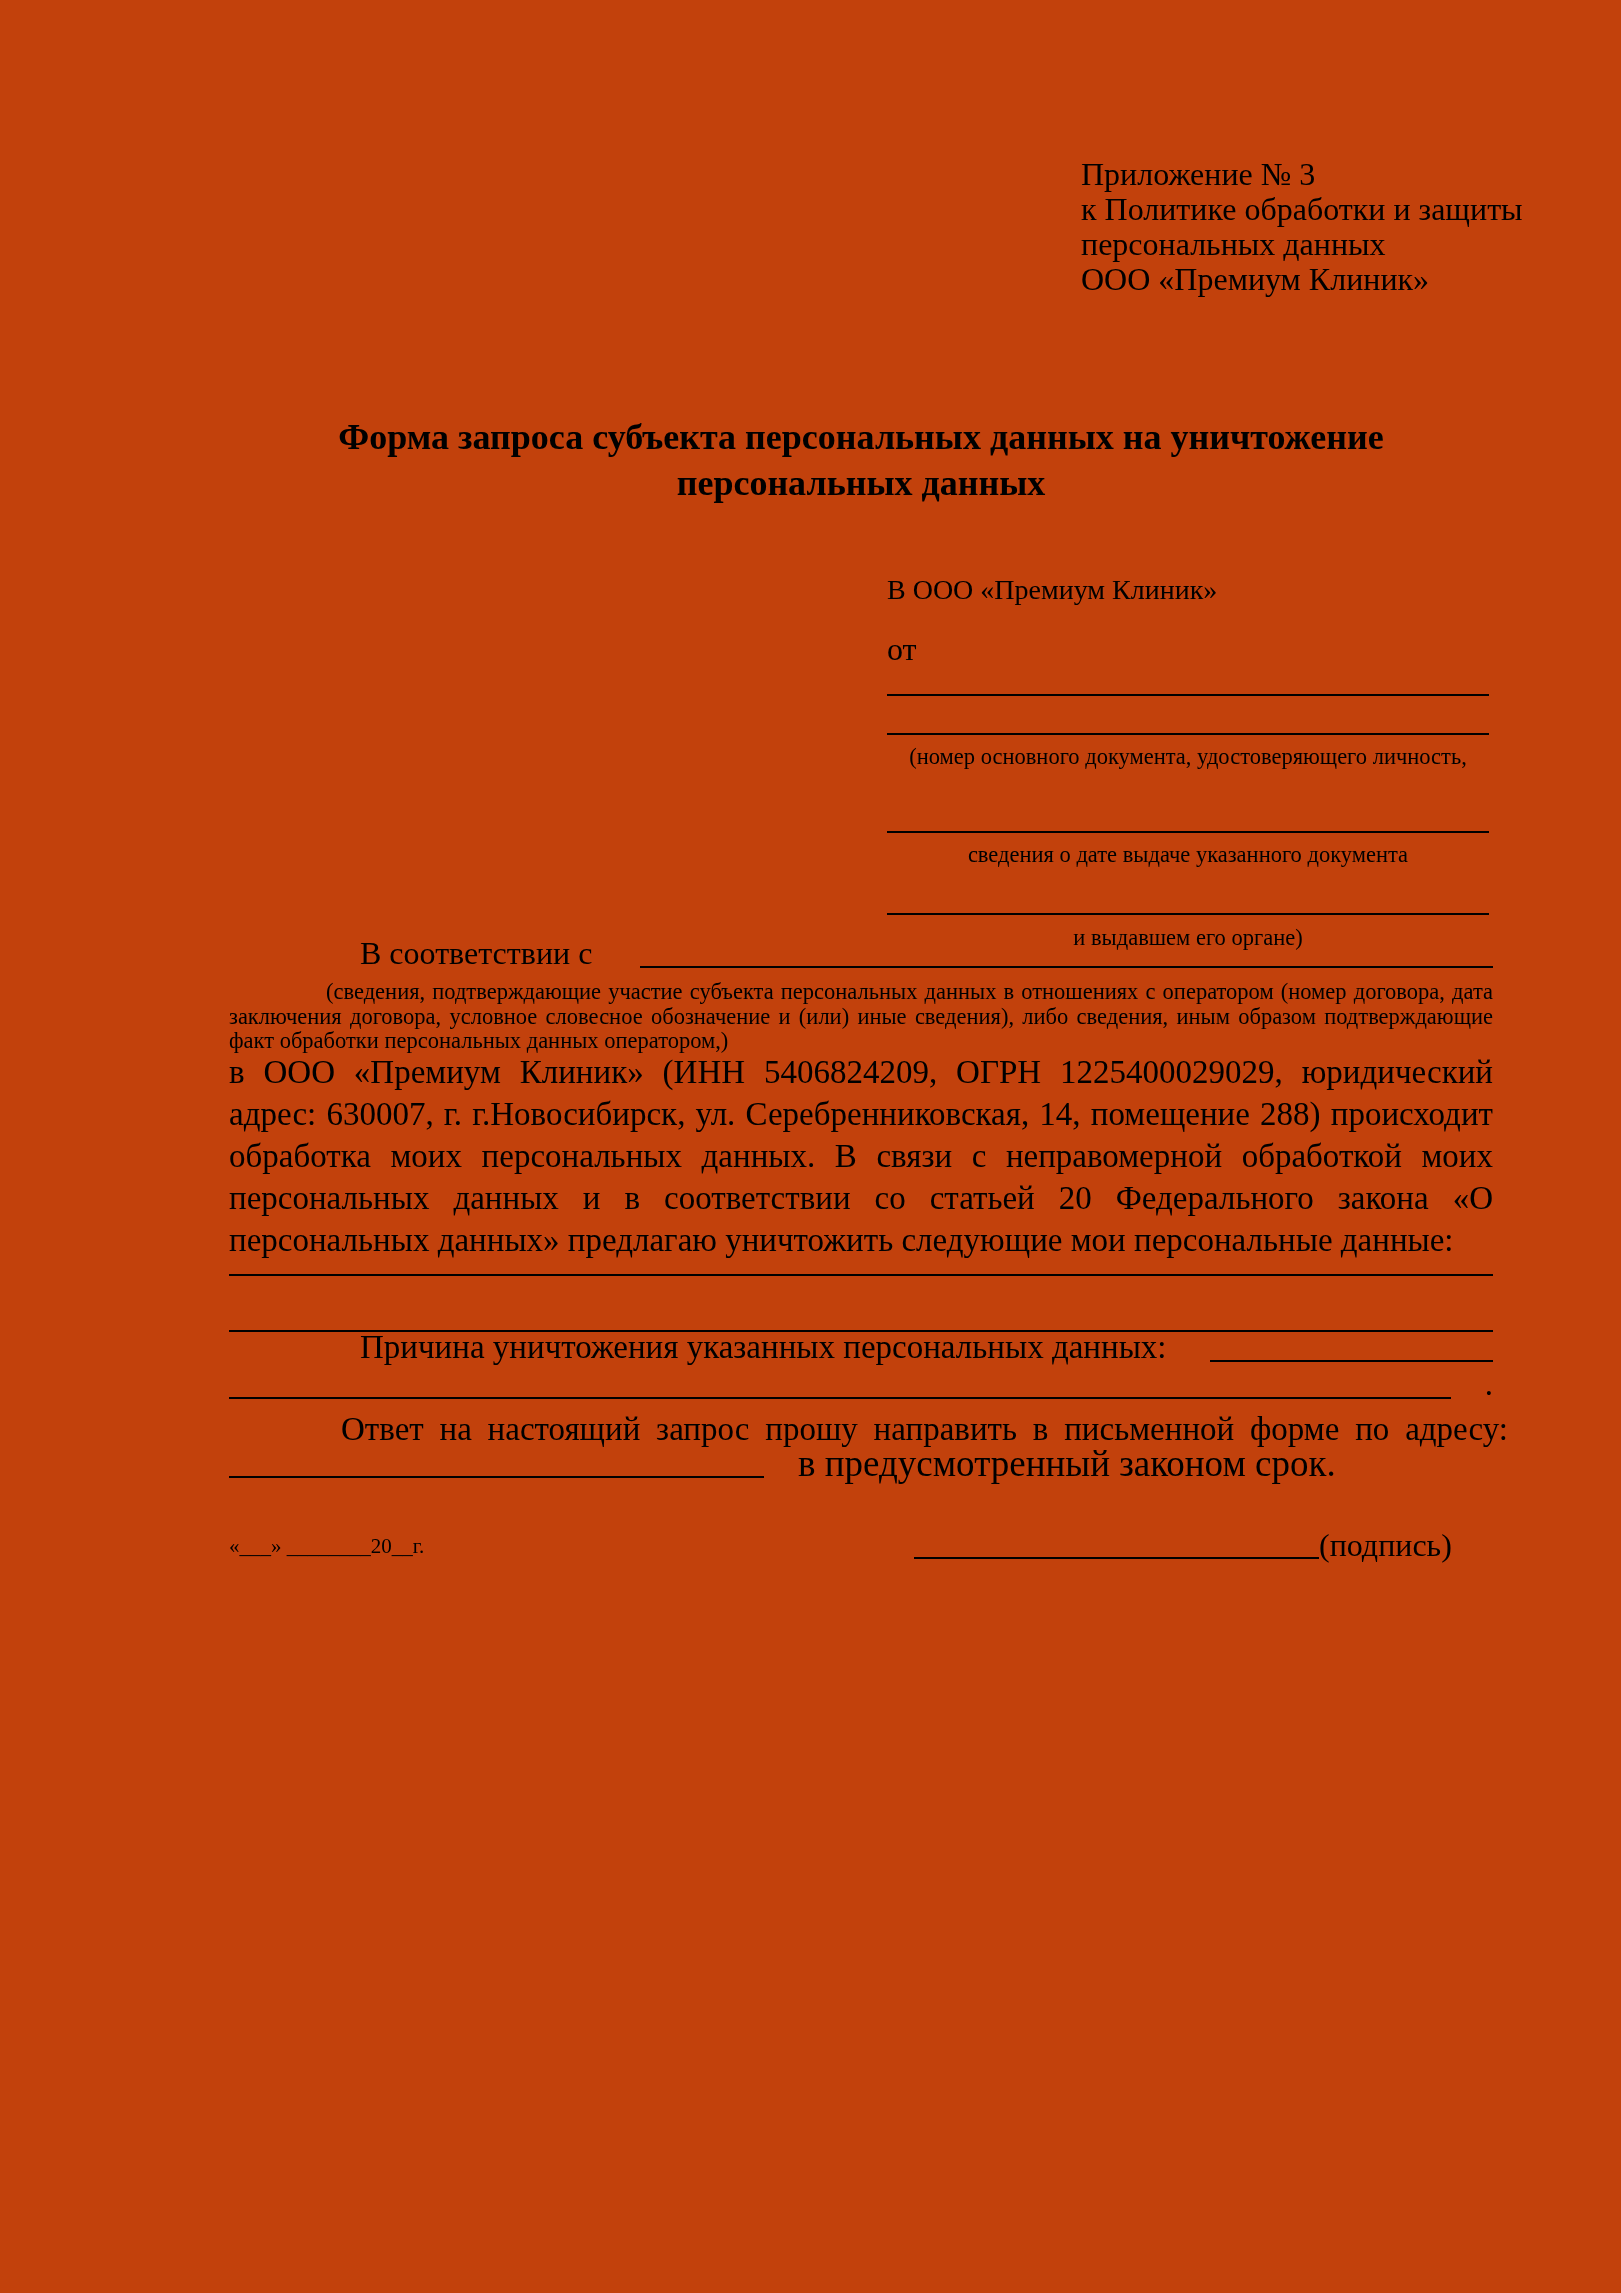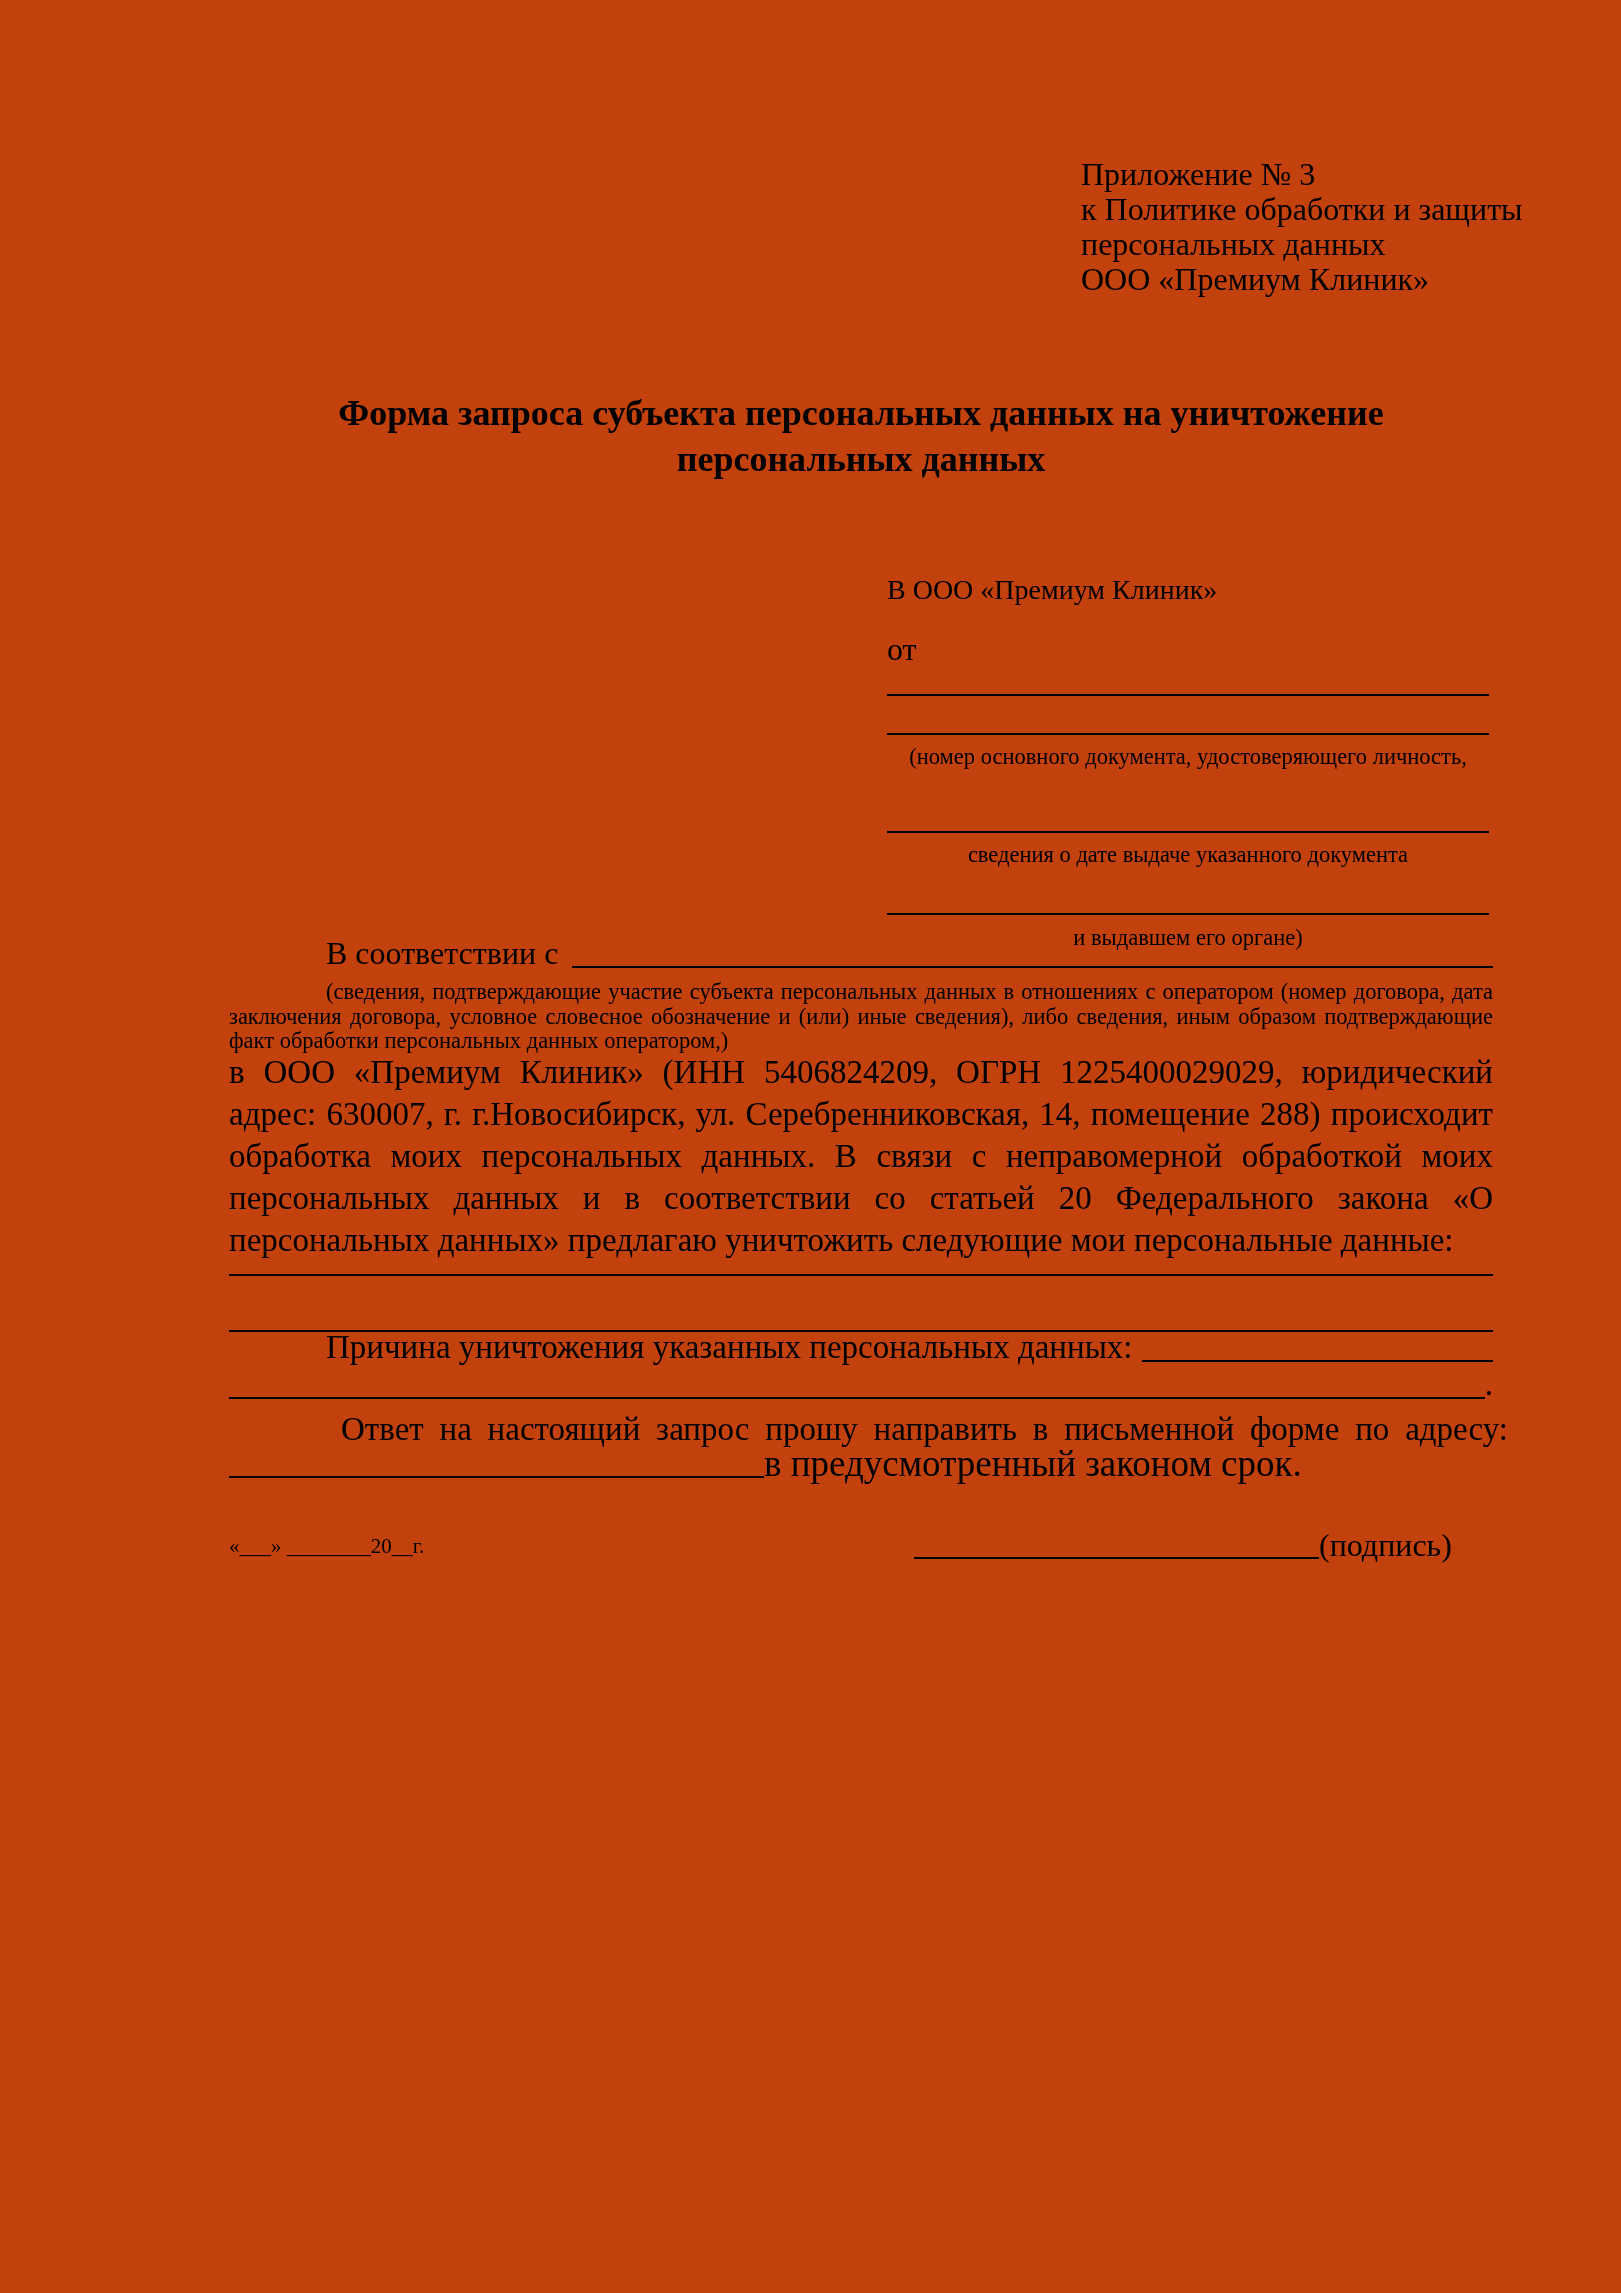--- a/index.html
+++ b/index.html
@@ -23,21 +23,21 @@
     top: 157px;
     width: 451px;
     font-size: 32px;
     line-height: 35px;
     text-align: left;
   }
   
   .doc-title {
     position: absolute;
     left: 229px;
-    top: 390px;
+    top: 414px;
     width: 1264px;
     font-size: 36px;
     font-weight: bold;
     line-height: 46px;
     text-align: center;
   }
   
   .recipient {
     position: absolute;
     left: 887px;
@@ -72,20 +72,21 @@
     text-align: center;
     white-space: nowrap;
   }
   
   .row {
     position: absolute;
     left: 229px;
     width: 1264px;
     display: flex;
     align-items: flex-end;
+    gap: 34px;
   }
   .indent { width: 97px; flex: none; }
   .lbl-big {
     font-size: 33px;
     line-height: 37px;
     white-space: nowrap;
     padding-right: 9.8px;
     flex: none;
   }
   .lbl-med {

